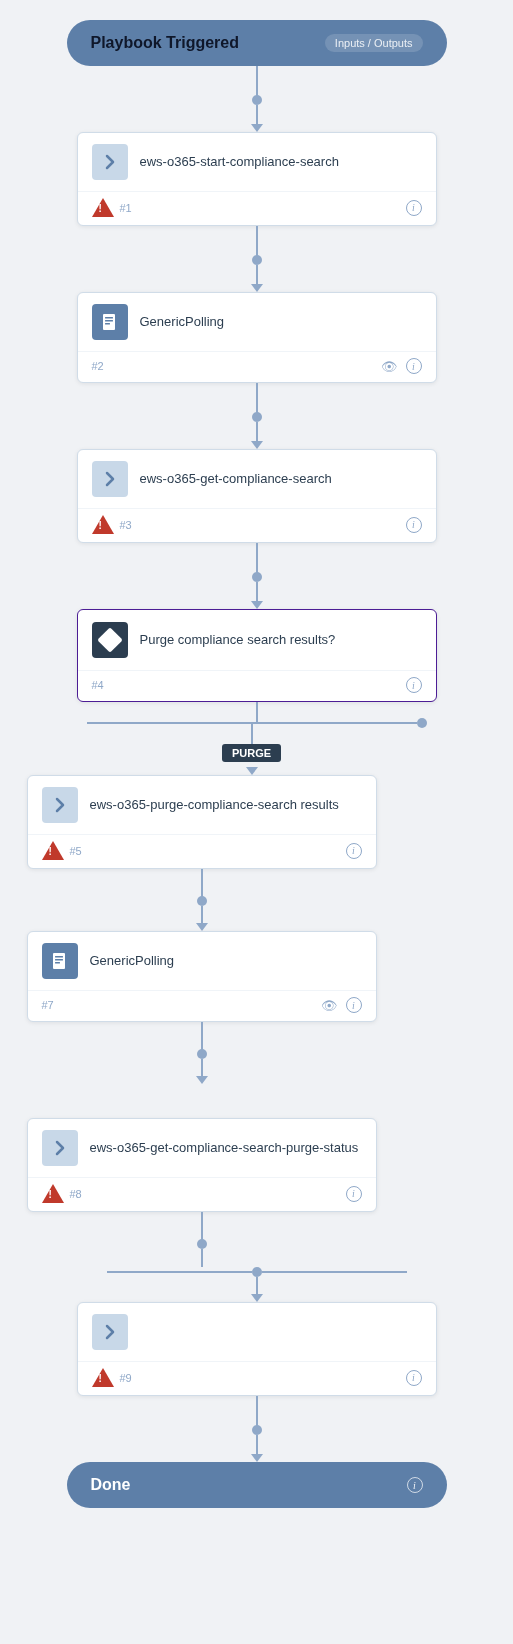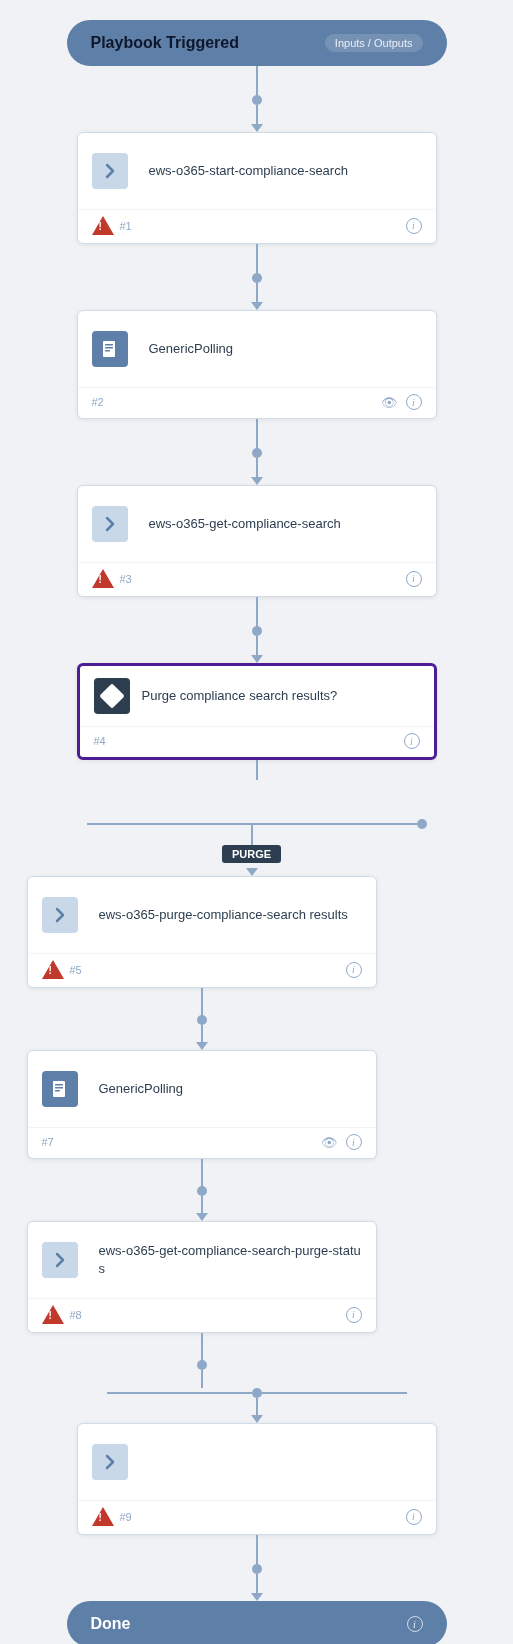--- a/index.html
+++ b/index.html
@@ -65,22 +65,22 @@
       background: white;
       border: 1px solid #d0dce8;
       border-radius: 6px;
       width: 360px;
       overflow: hidden;
       box-shadow: 0 1px 4px rgba(0,0,0,0.08);
     }
     .task-header {
       display: flex;
       align-items: center;
-      padding: 20px 14px;
-      gap: 21px;
+      padding: 11px 14px;
+      gap: 12px;
     }
     .task-icon {
       width: 36px;
       height: 36px;
       background: #c8d8e8;
       border-radius: 4px;
       display: flex;
       align-items: center;
       justify-content: center;
       flex-shrink: 0;
@@ -154,21 +154,21 @@
     }
     .eye-icon {
       color: #8fa8c8;
       font-size: 13px;
       cursor: pointer;
     }
 
     
     .condition-node {
       background: white;
-      border: 3px solid #4c1d95;
+      border: 1px solid #4c1d95;
       border-radius: 6px;
       width: 360px;
       overflow: hidden;
       box-shadow: 0 1px 4px rgba(0,0,0,0.08);
     }
     .condition-header {
       display: flex;
       align-items: center;
       padding: 12px 14px;
       gap: 12px;
@@ -344,21 +344,21 @@
       <div class="footer-icons">
         <div class="info-icon">i</div>
       </div>
     </div>
   </div>
 
   <div style="width:380px;display:flex;flex-direction:column;align-items:center;position:relative;">
 
     <div class="vline" style="height:20px;"></div>
 
-    <div style="display:flex;align-items:flex-start;width:340px;position:relative;margin-top:43px;">
+    <div style="display:flex;align-items:flex-start;width:340px;position:relative;">
 
       <div style="display:flex;flex-direction:column;align-items:center;flex:1;">
         <div style="height:2px;background:#8fa8c8;width:100%;"></div>
         <div class="vline" style="height:20px;"></div>
 
         <span class="branch-label label-purge" style="margin-bottom:6px;">PURGE</span>
         <div class="connector-arrow"></div>
       </div>
 
       <div style="width:10px;height:10px;border-radius:50%;background:#8fa8c8;margin-top:-4px;flex-shrink:0;"></div>
@@ -419,21 +419,21 @@
         </div>
       </div>
 
       <div style="display:flex;flex-direction:column;align-items:center;">
         <div class="vline" style="height:28px;"></div>
         <div class="connector-dot"></div>
         <div class="vline" style="height:18px;"></div>
         <div class="connector-arrow"></div>
       </div>
 
-      <div class="task-node" style="width:350px;">
+      <div class="task-node" style="width:350px;margin-top:34px;">
         <div class="task-header">
           <div class="task-icon">
             <svg viewBox="0 0 20 20" fill="#5d7fa8">
               <polyline points="7,4 13,10 7,16" fill="none" stroke="#5d7fa8" stroke-width="2.5" stroke-linecap="round" stroke-linejoin="round"></polyline>
             </svg>
           </div>
           <span class="task-title">ews-o365-get-compliance-search-purge-status</span>
         </div>
         <div class="task-footer">
           <div class="task-footer-left">

